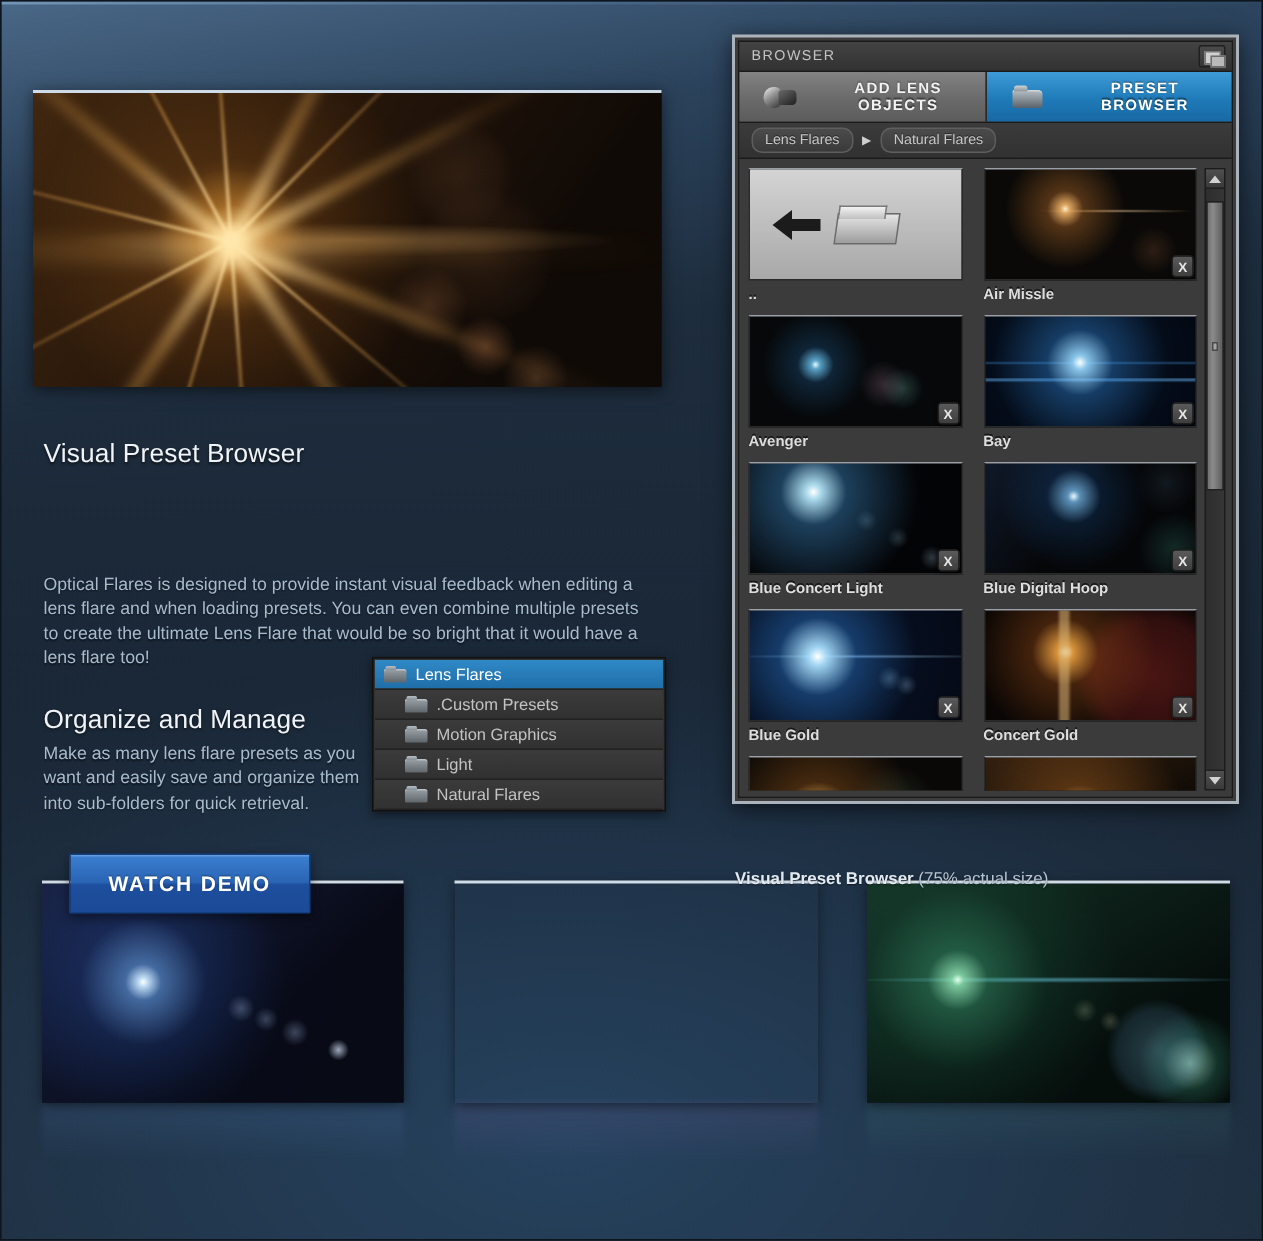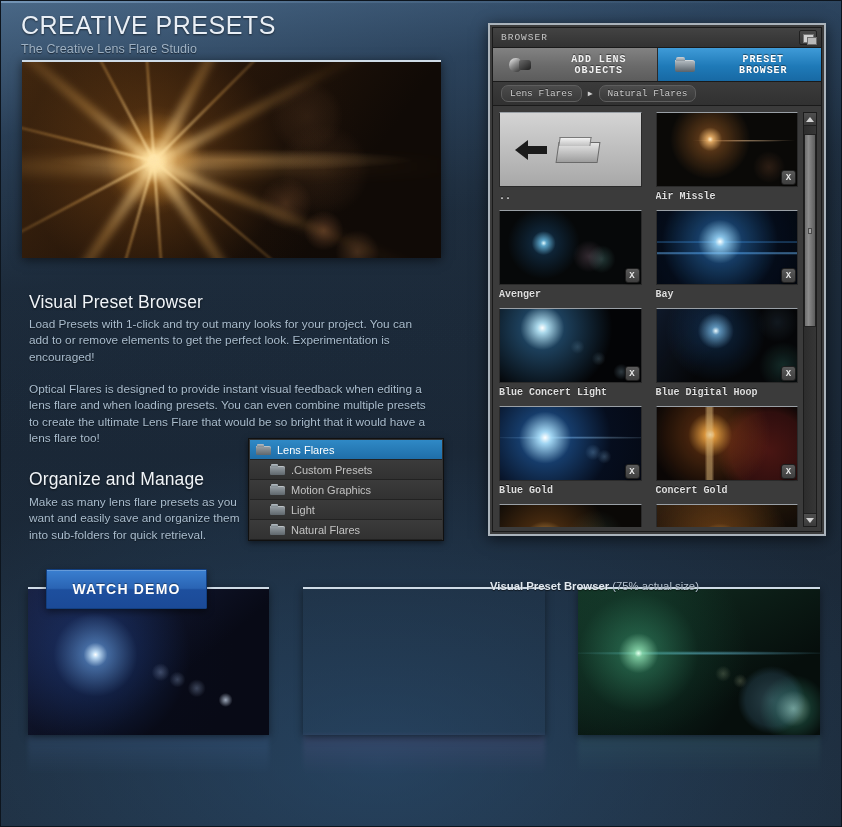--- a/index.html
+++ b/index.html
@@ -208,21 +208,21 @@
     width: 338px; height: 513px;
     background: #3c3c3c;
     border: 2px solid #aab3bb;
     box-shadow: 0 3px 14px rgba(0,0,0,0.6);
     padding: 2px;
   }
   .panel-inner {
     width: 100%; height: 100%;
     background: #3a3a3a;
     border: 1px solid #1a1a1a;
-    display: flex; flex-direction: column; font-family: Liberation Mono, monospace;
+    display: flex; flex-direction: column;
   }
   .panel-title {
     height: 20px;
     background: linear-gradient(180deg, #434343, #323232);
     border-bottom: 1px solid #1a1a1a;
     display: flex; align-items: center;
     padding: 0 4px 0 8px;
     font-size: 9.5px;
     letter-spacing: 1px;
     color: #c4c4c4;
@@ -431,24 +431,20 @@
   #refl2 { left:302px; top:734px; width:242px; height:40px;
     background: linear-gradient(180deg, rgba(200,140,230,0.5), rgba(0,0,0,0)); }
   #refl3 { left:577px; top:734px; width:242px; height:40px;
     background: linear-gradient(180deg, rgba(110,200,170,0.45), rgba(0,0,0,0)); }
 </style>
 </head>
 <body>
 
 <div id="page">
 
-  <div class="hdr">
-    <div class="hdr-title">CREATIVE PRESETS</div>
-    <div class="hdr-sub">The Creative Lens Flare Studio</div>
-  </div>
 
   <div class="hero">
     <div class="core"></div>
     <div class="ray w2" style="transform:rotate(0deg);"></div>
     <div class="ray w2" style="transform:rotate(180deg);"></div>
     <div class="ray w" style="transform:rotate(22deg);"></div>
     <div class="ray w" style="transform:rotate(-28deg);"></div>
     <div class="ray w" style="transform:rotate(56deg);"></div>
     <div class="ray w" style="transform:rotate(-62deg);"></div>
     <div class="ray" style="transform:rotate(86deg);"></div>
@@ -457,21 +453,20 @@
     <div class="ray w" style="transform:rotate(-140deg);"></div>
     <div class="ray" style="transform:rotate(152deg);"></div>
     <div class="ray" style="transform:rotate(-166deg);"></div>
     <div class="ray" style="transform:rotate(40deg);"></div>
     <div class="ray" style="transform:rotate(-45deg);"></div>
     <div class="ray" style="transform:rotate(106deg);"></div>
     <div class="ray" style="transform:rotate(-118deg);"></div>
   </div>
 
   <div class="sec-title" id="t1">Visual Preset Browser</div>
-  <div class="body-text" id="p1">Load Presets with 1-click and try out many looks for your project. You can add to or remove elements to get the perfect look. Experimentation is encouraged!</div>
   <div class="body-text" id="p2">Optical Flares is designed to provide instant visual feedback when editing a lens flare and when loading presets. You can even combine multiple presets to create the ultimate Lens Flare that would be so bright that it would have a lens flare too!</div>
 
   <div class="sec-title" id="t2">Organize and Manage</div>
   <div class="body-text" id="p3">Make as many lens flare presets as you want and easily save and organize them into sub-folders for quick retrieval.</div>
 
   <div class="tree" id="tree">
       <div class="tree-row sel">
         <span class="fld"></span>
         <span>Lens Flares</span>
       </div>

